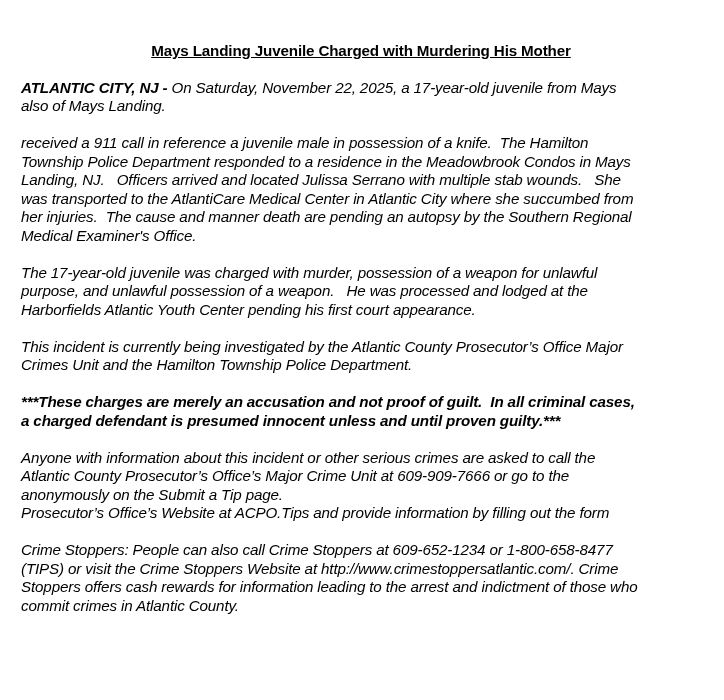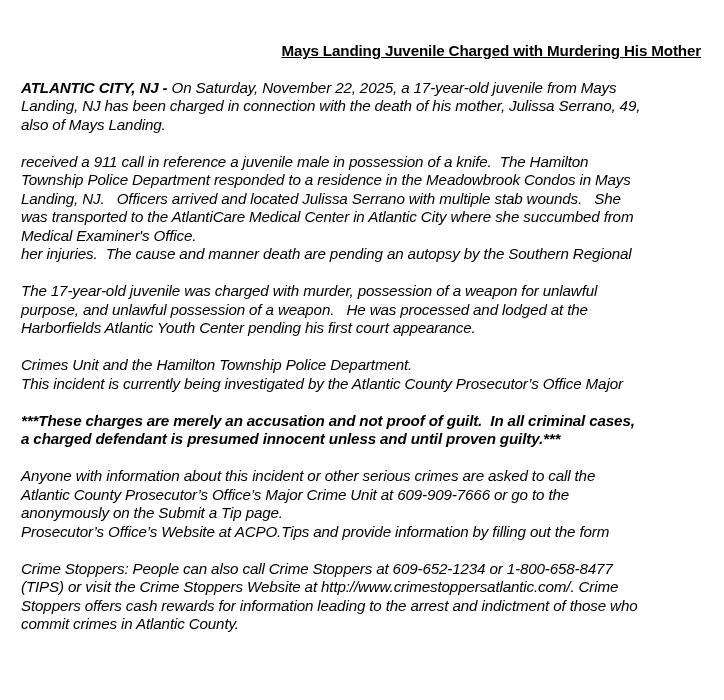--- a/index.html
+++ b/index.html
@@ -7,57 +7,56 @@
       width: 724px; height: 700px; overflow: hidden;
       font-family: "Liberation Sans", sans-serif;
       color: #000000;
       position: relative;
     }
     .doc {
       position: absolute; left: 21px; top: 42px; width: 700px;
       font-size: 15.2px; line-height: 18.5px; letter-spacing: -0.15px;
     }
     .title {
-      text-align: right; font-weight: bold; text-decoration: underline;
+      text-align: center; font-weight: bold; text-decoration: underline;
       font-size: 15.2px; margin: 0 0 18px 0; width: 680px;
     }
     .para { margin: 0 0 18.5px 0; font-style: italic; }
     .line { display: block; white-space: pre; }
     .bold { font-weight: bold; }
   </style>
 </head>
 <body>
 
 <div class="doc">
   <div class="title">Mays Landing Juvenile Charged with Murdering His Mother</div>
 
   <div class="para">
     <span class="line"><span class="bold">ATLANTIC CITY, NJ - </span><span>On Saturday, November 22, 2025, a 17-year-old juvenile from Mays</span></span>
-    <span class="line">Landing, NJ has been charged in connection with the death of his mother, Julissa Serrano, 49,</span>
     <span class="line">also of Mays Landing.</span>
   </div>
 
   <div class="para">
     <span class="line">received a 911 call in reference a juvenile male in possession of a knife.  The Hamilton</span>
     <span class="line">Township Police Department responded to a residence in the Meadowbrook Condos in Mays</span>
     <span class="line">Landing, NJ.   Officers arrived and located Julissa Serrano with multiple stab wounds.   She</span>
     <span class="line">was transported to the AtlantiCare Medical Center in Atlantic City where she succumbed from</span>
+    <span class="line">her injuries.  The cause and manner death are pending an autopsy by the Southern Regional</span>
     <span class="line">Medical Examiner's Office.</span>
-    <span class="line">her injuries.  The cause and manner death are pending an autopsy by the Southern Regional</span>
   </div>
 
   <div class="para">
     <span class="line">The 17-year-old juvenile was charged with murder, possession of a weapon for unlawful</span>
     <span class="line">purpose, and unlawful possession of a weapon.   He was processed and lodged at the</span>
     <span class="line">Harborfields Atlantic Youth Center pending his first court appearance.</span>
   </div>
 
   <div class="para">
+    <span class="line">This incident is currently being investigated by the Atlantic County Prosecutor’s Office Major</span>
     <span class="line">Crimes Unit and the Hamilton Township Police Department.</span>
-    <span class="line">This incident is currently being investigated by the Atlantic County Prosecutor’s Office Major</span>
   </div>
 
   <div class="para bold">
     <span class="line">***These charges are merely an accusation and not proof of guilt.  In all criminal cases,</span>
     <span class="line">a charged defendant is presumed innocent unless and until proven guilty.***</span>
   </div>
 
   <div class="para">
     <span class="line">Anyone with information about this incident or other serious crimes are asked to call the</span>
     <span class="line">Atlantic County Prosecutor’s Office’s Major Crime Unit at 609-909-7666 or go to the</span>

